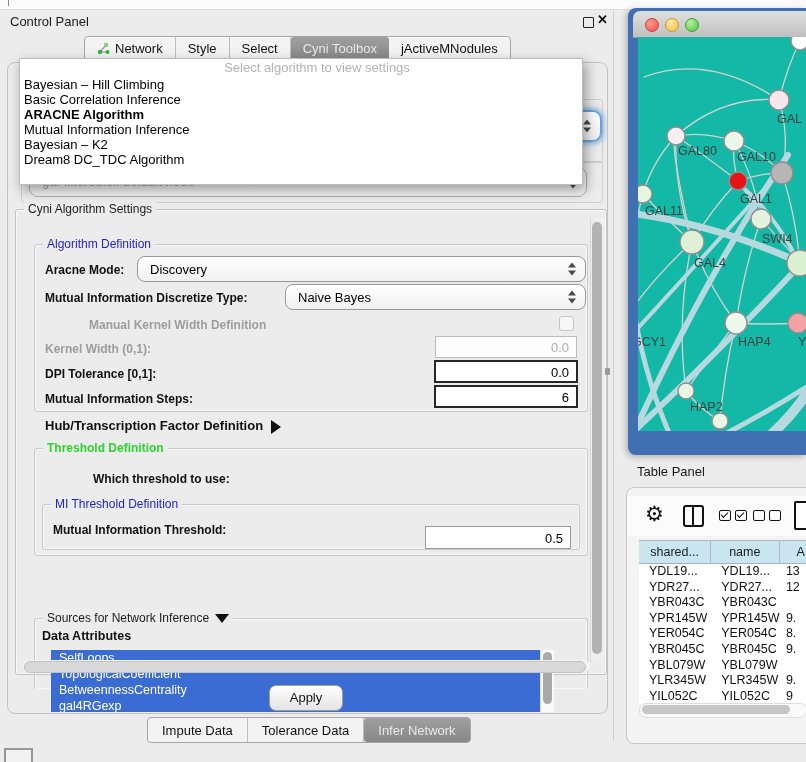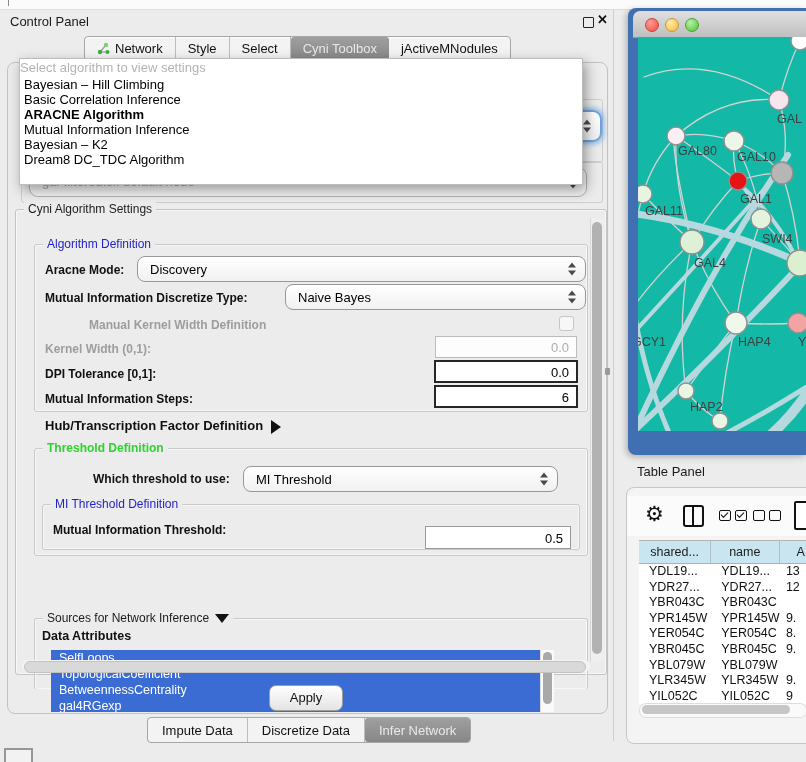--- a/index.html
+++ b/index.html
@@ -27,21 +27,21 @@
   .groupA{left:13px;top:36px;width:580px;height:62px;border:1px solid #cfcfcf;border-radius:3px;}
   .comboA{left:545px;top:47px;width:45px;height:28px;border:2px solid #6ba3dc;border-radius:9px;
           background:linear-gradient(#ffffff,#f0f0f0);box-shadow:0 0 5px 2px rgba(110,165,220,.75);}
   .groupB{left:13px;top:98px;width:580px;height:40px;border:1px solid #cfcfcf;border-radius:3px;}
   .comboB{left:21px;top:104px;width:556px;height:28px;border:1px solid #b2b2b2;border-radius:9px;
           background:linear-gradient(#ffffff,#f4f4f4);}
   .comboB .val{position:absolute;left:12px;top:6px;font-size:13px;color:#a6a6a6;}
   
   .dropdown{left:11px;top:-5px;width:562px;height:125px;background:#ffffff;border:1px solid #bdbdbd;
             box-shadow:3px 5px 12px rgba(0,0,0,.38);z-index:40;}
-  .dd-prompt{height:18px;line-height:18px;font-size:13px;color:#b3b3b3;}
+  .dd-prompt{height:18px;line-height:18px;text-align:center;font-size:13px;color:#b3b3b3;margin-left:32px;}
   .dd-item{height:15px;line-height:15px;font-size:13px;color:#000;padding-left:4px;white-space:nowrap;}
   .dd-item.bold{font-weight:bold;}
   
   .cyni-group{left:7px;top:146px;width:590px;height:464px;border:1px solid #c3c3c3;border-radius:3px;
               box-shadow:0 0 0 1px rgba(255,255,255,.65) inset;}
   .group-title{position:absolute;top:-8px;left:8px;background:#ececec;padding:0 4px;font-size:12px;white-space:nowrap;}
   .t-blue{color:#2323cc;} .t-green{color:#2fd32f;font-weight:bold;} .t-black{color:#1c1c1c;}
   .group{position:absolute;border:1px solid #c9c9c9;border-radius:3px;box-shadow:0 0 0 1px rgba(255,255,255,.6) inset;}
   .lbl{position:absolute;font-size:12px;font-weight:bold;color:#111;white-space:nowrap;}
   .lbl.disabled{color:#9d9d9d;}
@@ -209,27 +209,20 @@
       </div>
 
       <span class="lbl" style="left:29px;top:208px;font-size:13px;">
         <span>Hub/Transcription Factor Definition</span><span class="arrow-right"></span>
       </span>
 
       <div class="group" style="left:18px;top:238px;width:552px;height:106px;">
         <span class="group-title t-green">Threshold Definition</span>
       </div>
       <span class="lbl" style="left:77px;top:262px;">Which threshold to use:</span>
-      <div class="combo" style="left:227px;top:256px;width:313px;height:24px;">
-        <span class="val">MI Threshold</span>
-        <span class="stepper">
-            <span class="tri-up"></span>
-            <span class="tri-dn"></span>
-          </span>
-      </div>
       <div class="group" style="left:26px;top:294px;width:536px;height:44px;">
         <span class="group-title t-blue">MI Threshold Definition</span>
       </div>
       <span class="lbl" style="left:37px;top:313px;">Mutual Information Threshold:</span>
       <div class="field thin" style="left:409px;top:316px;width:144px;height:21px;">
         <span class="val">0.5</span>
       </div>
 
       <div class="group" style="left:18px;top:408px;width:552px;height:70px;border-bottom:none;">
         <span class="group-title t-black">
@@ -256,21 +249,21 @@
     </div>
 
     <div class="abs apply-btn">Apply</div>
   </div>
 
   <div class="abs bottom-tabbar">
     <div class="btab">
         <span>Impute Data</span>
       </div>
     <div class="btab">
-        <span>Discretize Data</span>
+        <span>Tolerance Data</span>
       </div>
     <div class="btab selected">
         <span>Infer Network</span>
       </div>
   </div>
 </div>
 
 <div class="abs splitter-dot"></div>
 <div class="abs grip"></div>
 

